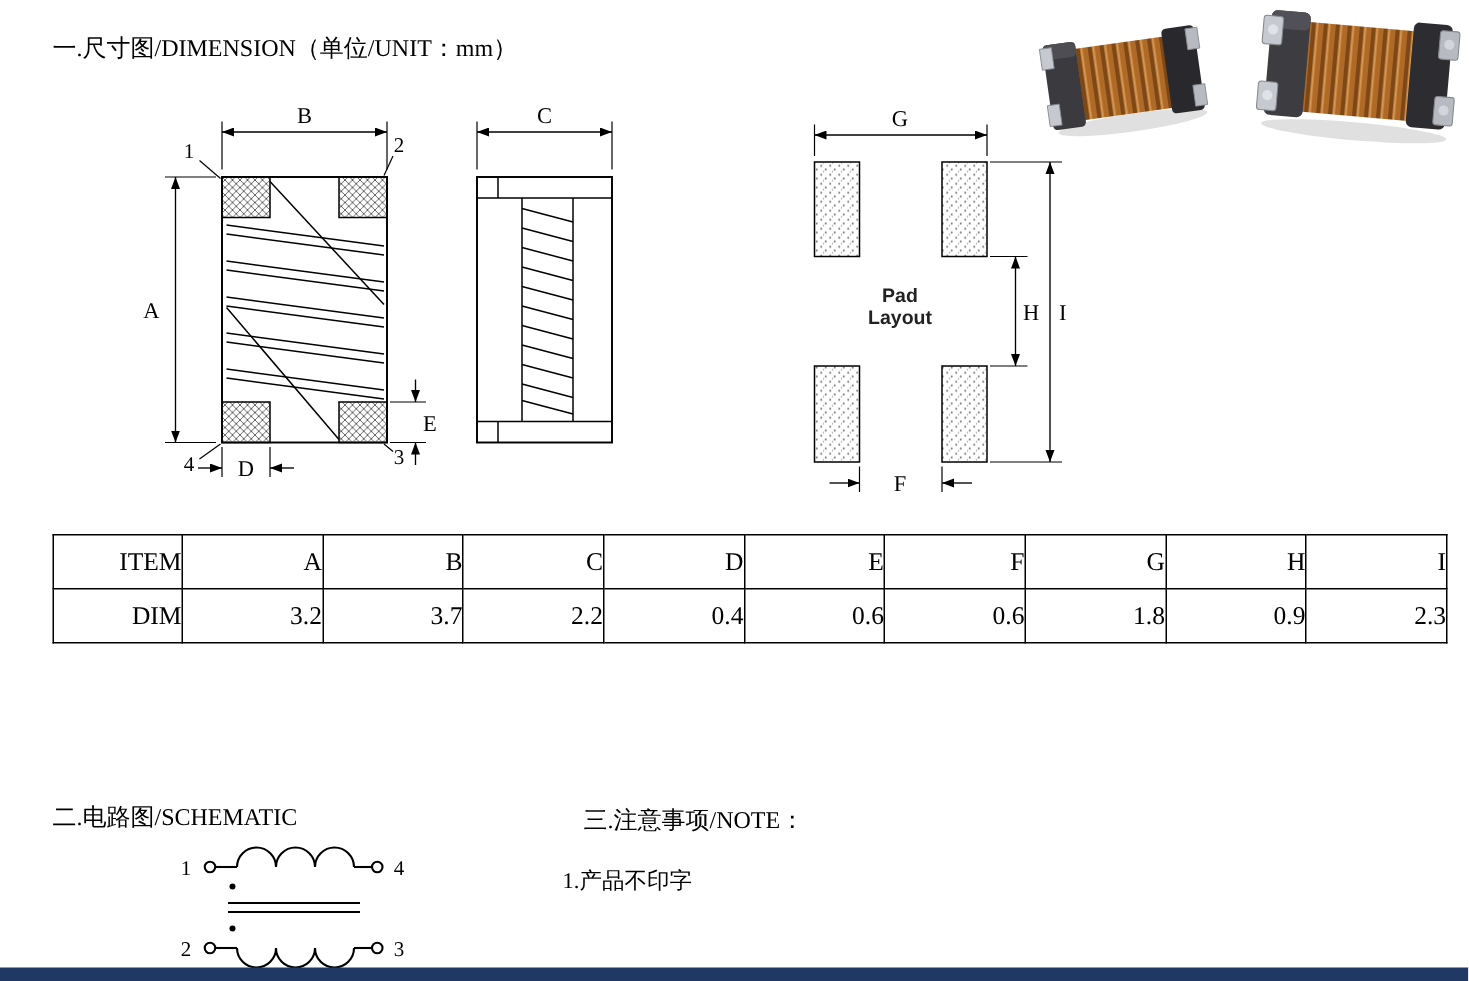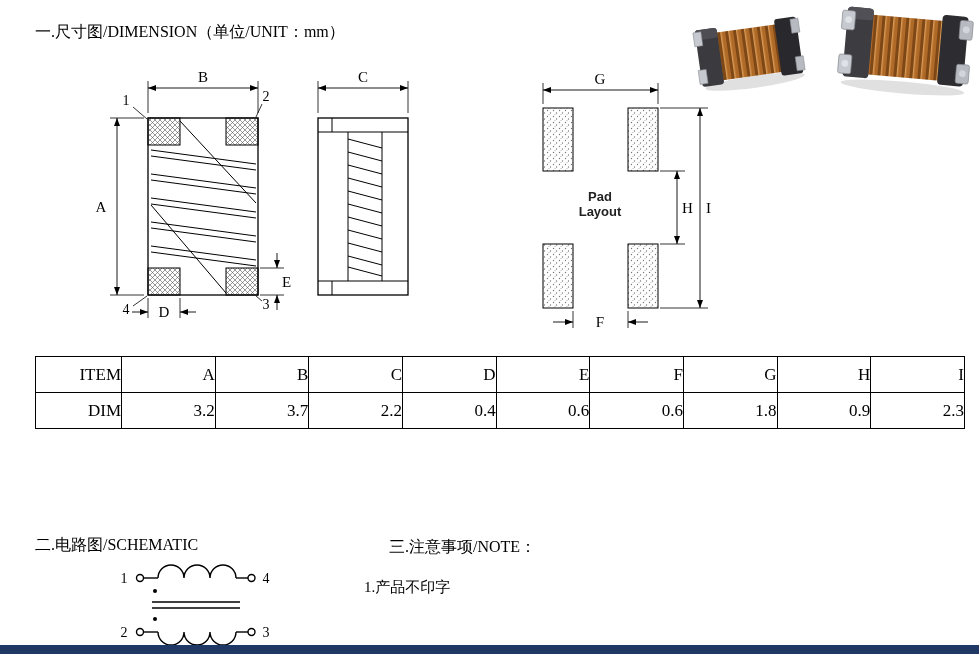--- a/index.html
+++ b/index.html
@@ -3,21 +3,21 @@
 <meta charset="utf-8">
 <style>
   html,body{margin:0;padding:0;background:#ffffff;}
   .page{position:relative;width:979px;height:654px;background:#ffffff;overflow:hidden;
         font-family:"Liberation Serif","DejaVu Sans",serif;color:#000;}
   .title{position:absolute;font-size:16px;white-space:nowrap;}
   .s1{left:35px;top:22px;}
   .s2{left:35px;top:535px;}
   .s3{left:375px;top:537px;margin-left:14px;}
   .note{position:absolute;font-size:15px;white-space:nowrap;}
-  .n1{left:364px;top:578px;}
+  .n1{left:375px;top:578px;}
   .n2{left:375px;top:612px;}
   .drawing{position:absolute;left:30px;top:55px;}
   .photos{position:absolute;left:688px;top:0px;}
   .schem{position:absolute;left:100px;top:562px;}
   .dim-table{position:absolute;left:35px;top:356px;width:930px;border-collapse:collapse;
              table-layout:fixed;font-size:17px;}
   .dim-table td{border:1px solid #000;text-align:right;height:35px;padding:0;margin-top:40px;}
   .footer-bar{position:absolute;left:0;bottom:0;width:979px;height:9px;background:#1f3864;}
   
   .ext{stroke:#000;stroke-width:0.8;}

